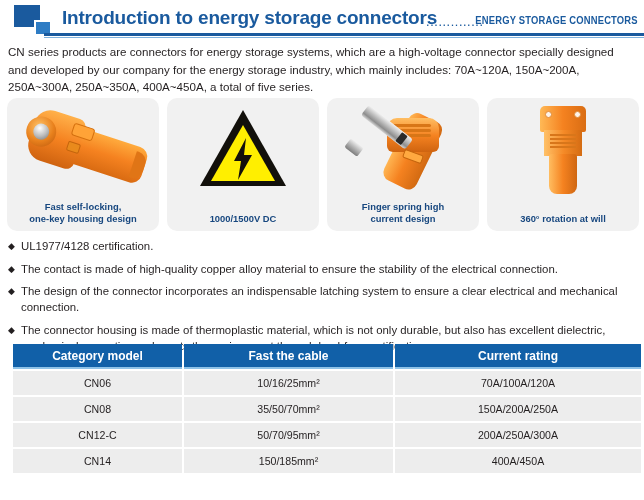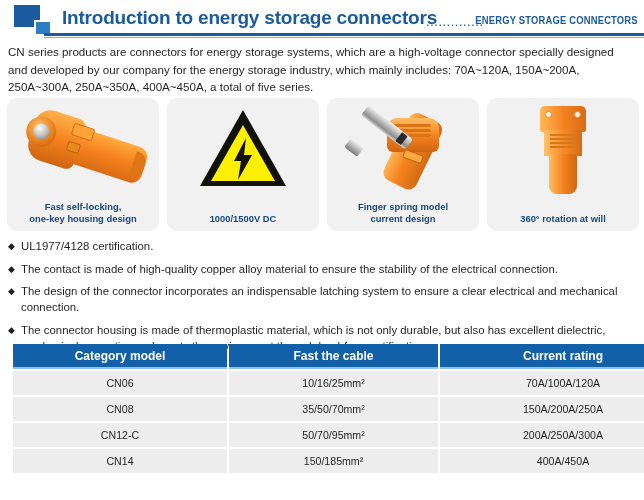--- a/index.html
+++ b/index.html
@@ -403,21 +403,21 @@
     border-bottom: 2px solid #8fc3e8;
   }
   .spec-table td {
     background: #ededed;
     color: #231f20;
     font-size: 10.6px;
     height: 24px;
     text-align: center;
     font-weight: normal;
   }
-  .col-a { width: 214px; }
+  .col-a { width: 169px; }
   .col-b { width: 209px; }
   .col-c { width: 246px; }
 </style>
 </head>
 <body>
 
 <div class="page">
 
   <div class="header">
     <div class="logo-mark">
@@ -472,21 +472,21 @@
         <div class="conn3">
           <div class="conn3-vert"></div>
           <div class="conn3-horiz"></div>
           <div class="conn3-rib"></div>
           <div class="conn3-tab"></div>
           <div class="conn3-shaft"></div>
           <div class="conn3-tip"></div>
         </div>
       </div>
       <div class="card-label">
-        <span>Finger spring model</span><br>
+        <span>Finger spring high</span><br>
         <span>current design</span>
       </div>
     </div>
 
     <div class="card">
       <div class="card-art">
         <div class="conn4">
           <div class="conn4-flange"></div>
           <div class="conn4-hole l"></div>
           <div class="conn4-hole r"></div>

